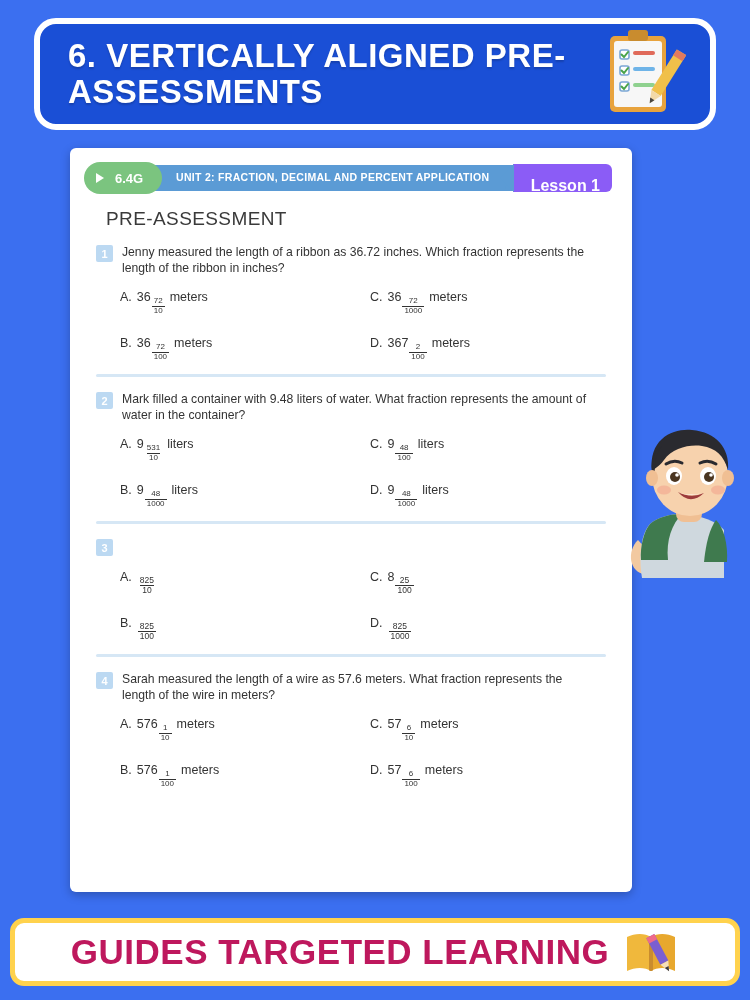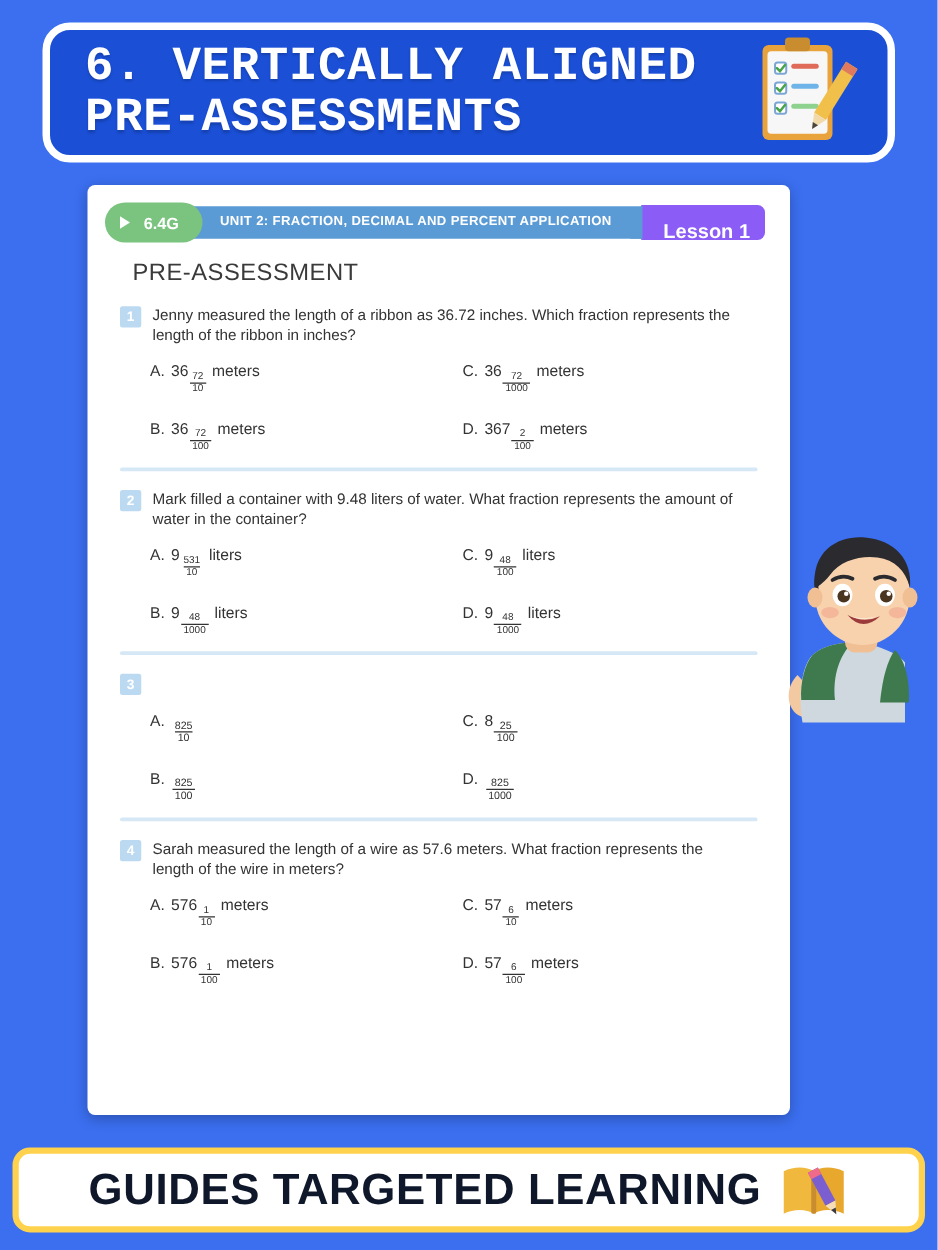--- a/index.html
+++ b/index.html
@@ -22,27 +22,26 @@
     background: #1a4fd6;
     border: 6px solid #ffffff;
     border-radius: 22px;
     display: flex;
     align-items: center;
     padding: 0 20px 0 28px;
   }
   .header-title {
     color: #ffffff;
     font-weight: bold;
-    font-size: 38px;
+    font-size: 33px;
     line-height: 1.08;
     letter-spacing: 0.5px;
     text-transform: uppercase;
     flex: 1;
     text-shadow: 0 2px 2px rgba(0,0,0,0.18);
-    font-family: Liberation Mono, monospace;
   }
   .clipboard-icon {
     width: 86px; height: 92px;
     position: relative;
     flex: 0 0 auto;
     margin-right: 4px;
   }
 
   
   .page {
@@ -245,21 +244,21 @@
     background: #ffffff;
     border: 5px solid #ffd24d;
     border-radius: 14px;
     display: flex;
     align-items: center;
     justify-content: center;
   }
   .bottom-text {
     font-size: 35px;
     font-weight: bold;
-    color: #0f172a;
+    color: #be185d;
     letter-spacing: 0.5px;
     text-transform: uppercase;
   }
   .book-icon {
     width: 58px; height: 50px;
     margin-left: 12px;
     position: relative;
   }
 
   

